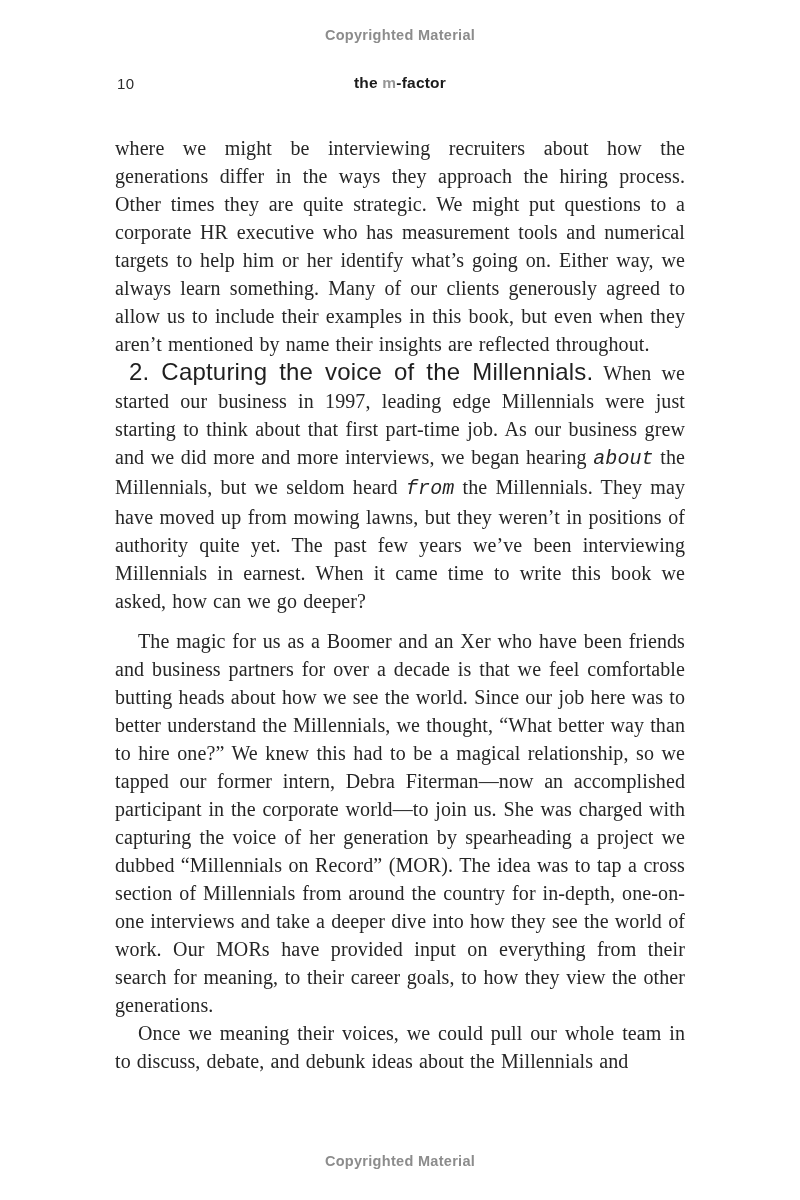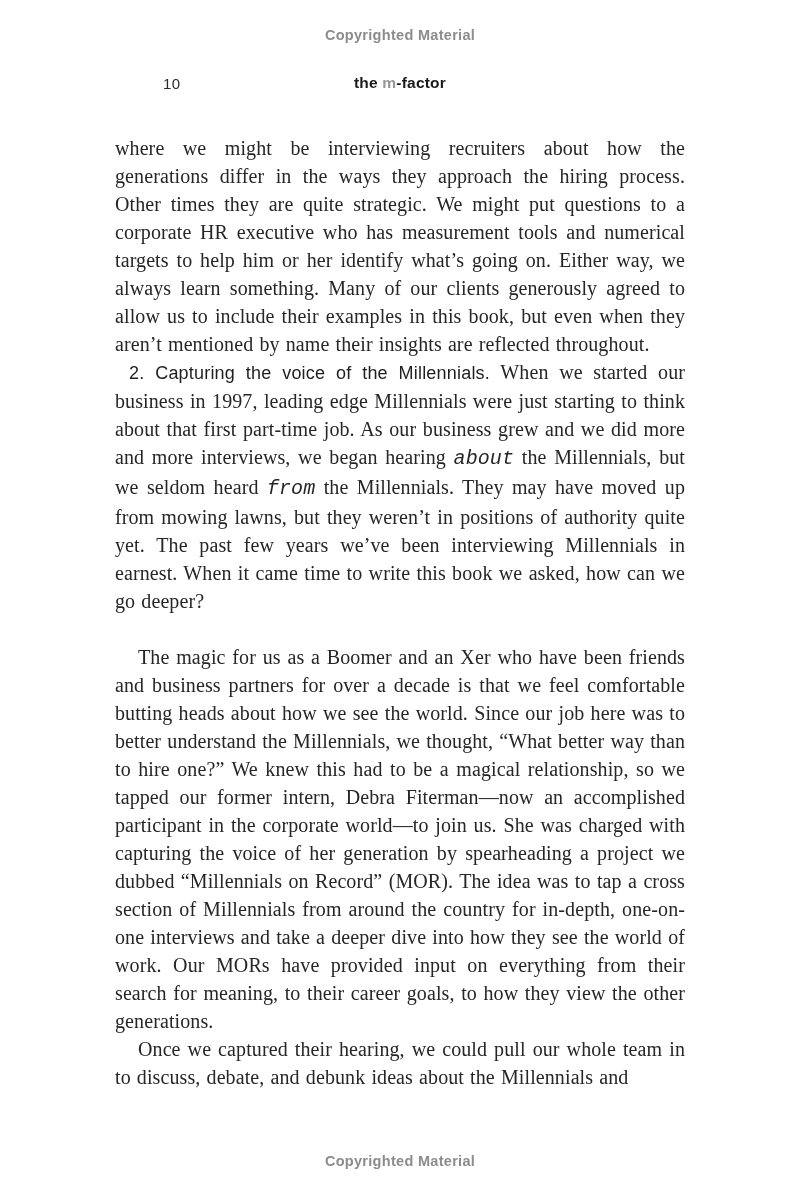--- a/index.html
+++ b/index.html
@@ -44,42 +44,41 @@
   }
   .pagenum {
     position: absolute;
     left: 117px;
     top: 1px;
     font-family: "Liberation Sans", sans-serif;
     font-weight: 400;
     font-size: 15px;
     color: #2b2b2b;
     letter-spacing: 0.5px;
-    margin-left: 46px;
   }
   .title-m { color: #969696; }
 
   .text-block {
     position: absolute;
     top: 134px;
     left: 115px;
     width: 570px;
     font-size: 20px;
     line-height: 28px;
     text-align: justify;
     letter-spacing: 0.1px;
     word-spacing: 1px;
   }
   .text-block p { margin: 0; }
   p.indent-sm { text-indent: 14px; }
   p.indent { text-indent: 23px; }
-  p.section-gap { margin-top: 28px; }
+  p.section-gap { margin-top: 12px; }
   .lead {
     font-family: "Liberation Sans", sans-serif;
-    font-size: 18px;
+    font-size: 24px;
     color: #1f1f1f;
     letter-spacing: 0.2px;
   }
   em { font-style: italic; font-family: Liberation Mono, monospace; }
 </style>
 </head>
 <body>
 
 <div class="page">
 
@@ -91,19 +90,19 @@
   </div>
 
   <div class="text-block">
 
     <p>where we might be interviewing recruiters about how the generations differ in the ways they approach the hiring process. Other times they are quite strategic. We might put questions to a corporate HR executive who has measurement tools and numerical targets to help him or her identify what’s going on. Either way, we always learn something. Many of our clients generously agreed to allow us to include their examples in this book, but even when they aren’t mentioned by name their insights are reflected throughout.</p>
 
     <p class="indent-sm"><span class="lead">2. Capturing the voice of the Millennials.</span><span> When we started our business in 1997, leading edge Millennials were just starting to think about that first part-time job. As our business grew and we did more and more interviews, we began hearing </span><em>about</em><span> the Millennials, but we seldom heard </span><em>from</em><span> the Millennials. They may have moved up from mowing lawns, but they weren’t in positions of authority quite yet. The past few years we’ve been interviewing Millennials in earnest. When it came time to write this book we asked, how can we go deeper?</span></p>
 
     <p class="indent section-gap">The magic for us as a Boomer and an Xer who have been friends and business partners for over a decade is that we feel comfortable butting heads about how we see the world. Since our job here was to better understand the Millennials, we thought, “What better way than to hire one?” We knew this had to be a magical relationship, so we tapped our former intern, Debra Fiterman—now an accomplished participant in the corporate world—to join us. She was charged with capturing the voice of her generation by spearheading a project we dubbed “Millennials on Record” (MOR). The idea was to tap a cross section of Millennials from around the country for in-depth, one-on-one interviews and take a deeper dive into how they see the world of work. Our MORs have provided input on everything from their search for meaning, to their career goals, to how they view the other generations.</p>
 
-    <p class="indent">Once we captured their hearing, we could pull our whole team in to discuss, debate, and debunk ideas about the Millennials and</p>
+    <p class="indent">Once we meaning their voices, we could pull our whole team in to discuss, debate, and debunk ideas about the Millennials and</p>
 
   </div>
 
   <div class="copyright bottom">Copyrighted Material</div>
 
 </div>
 
 </body></html>

